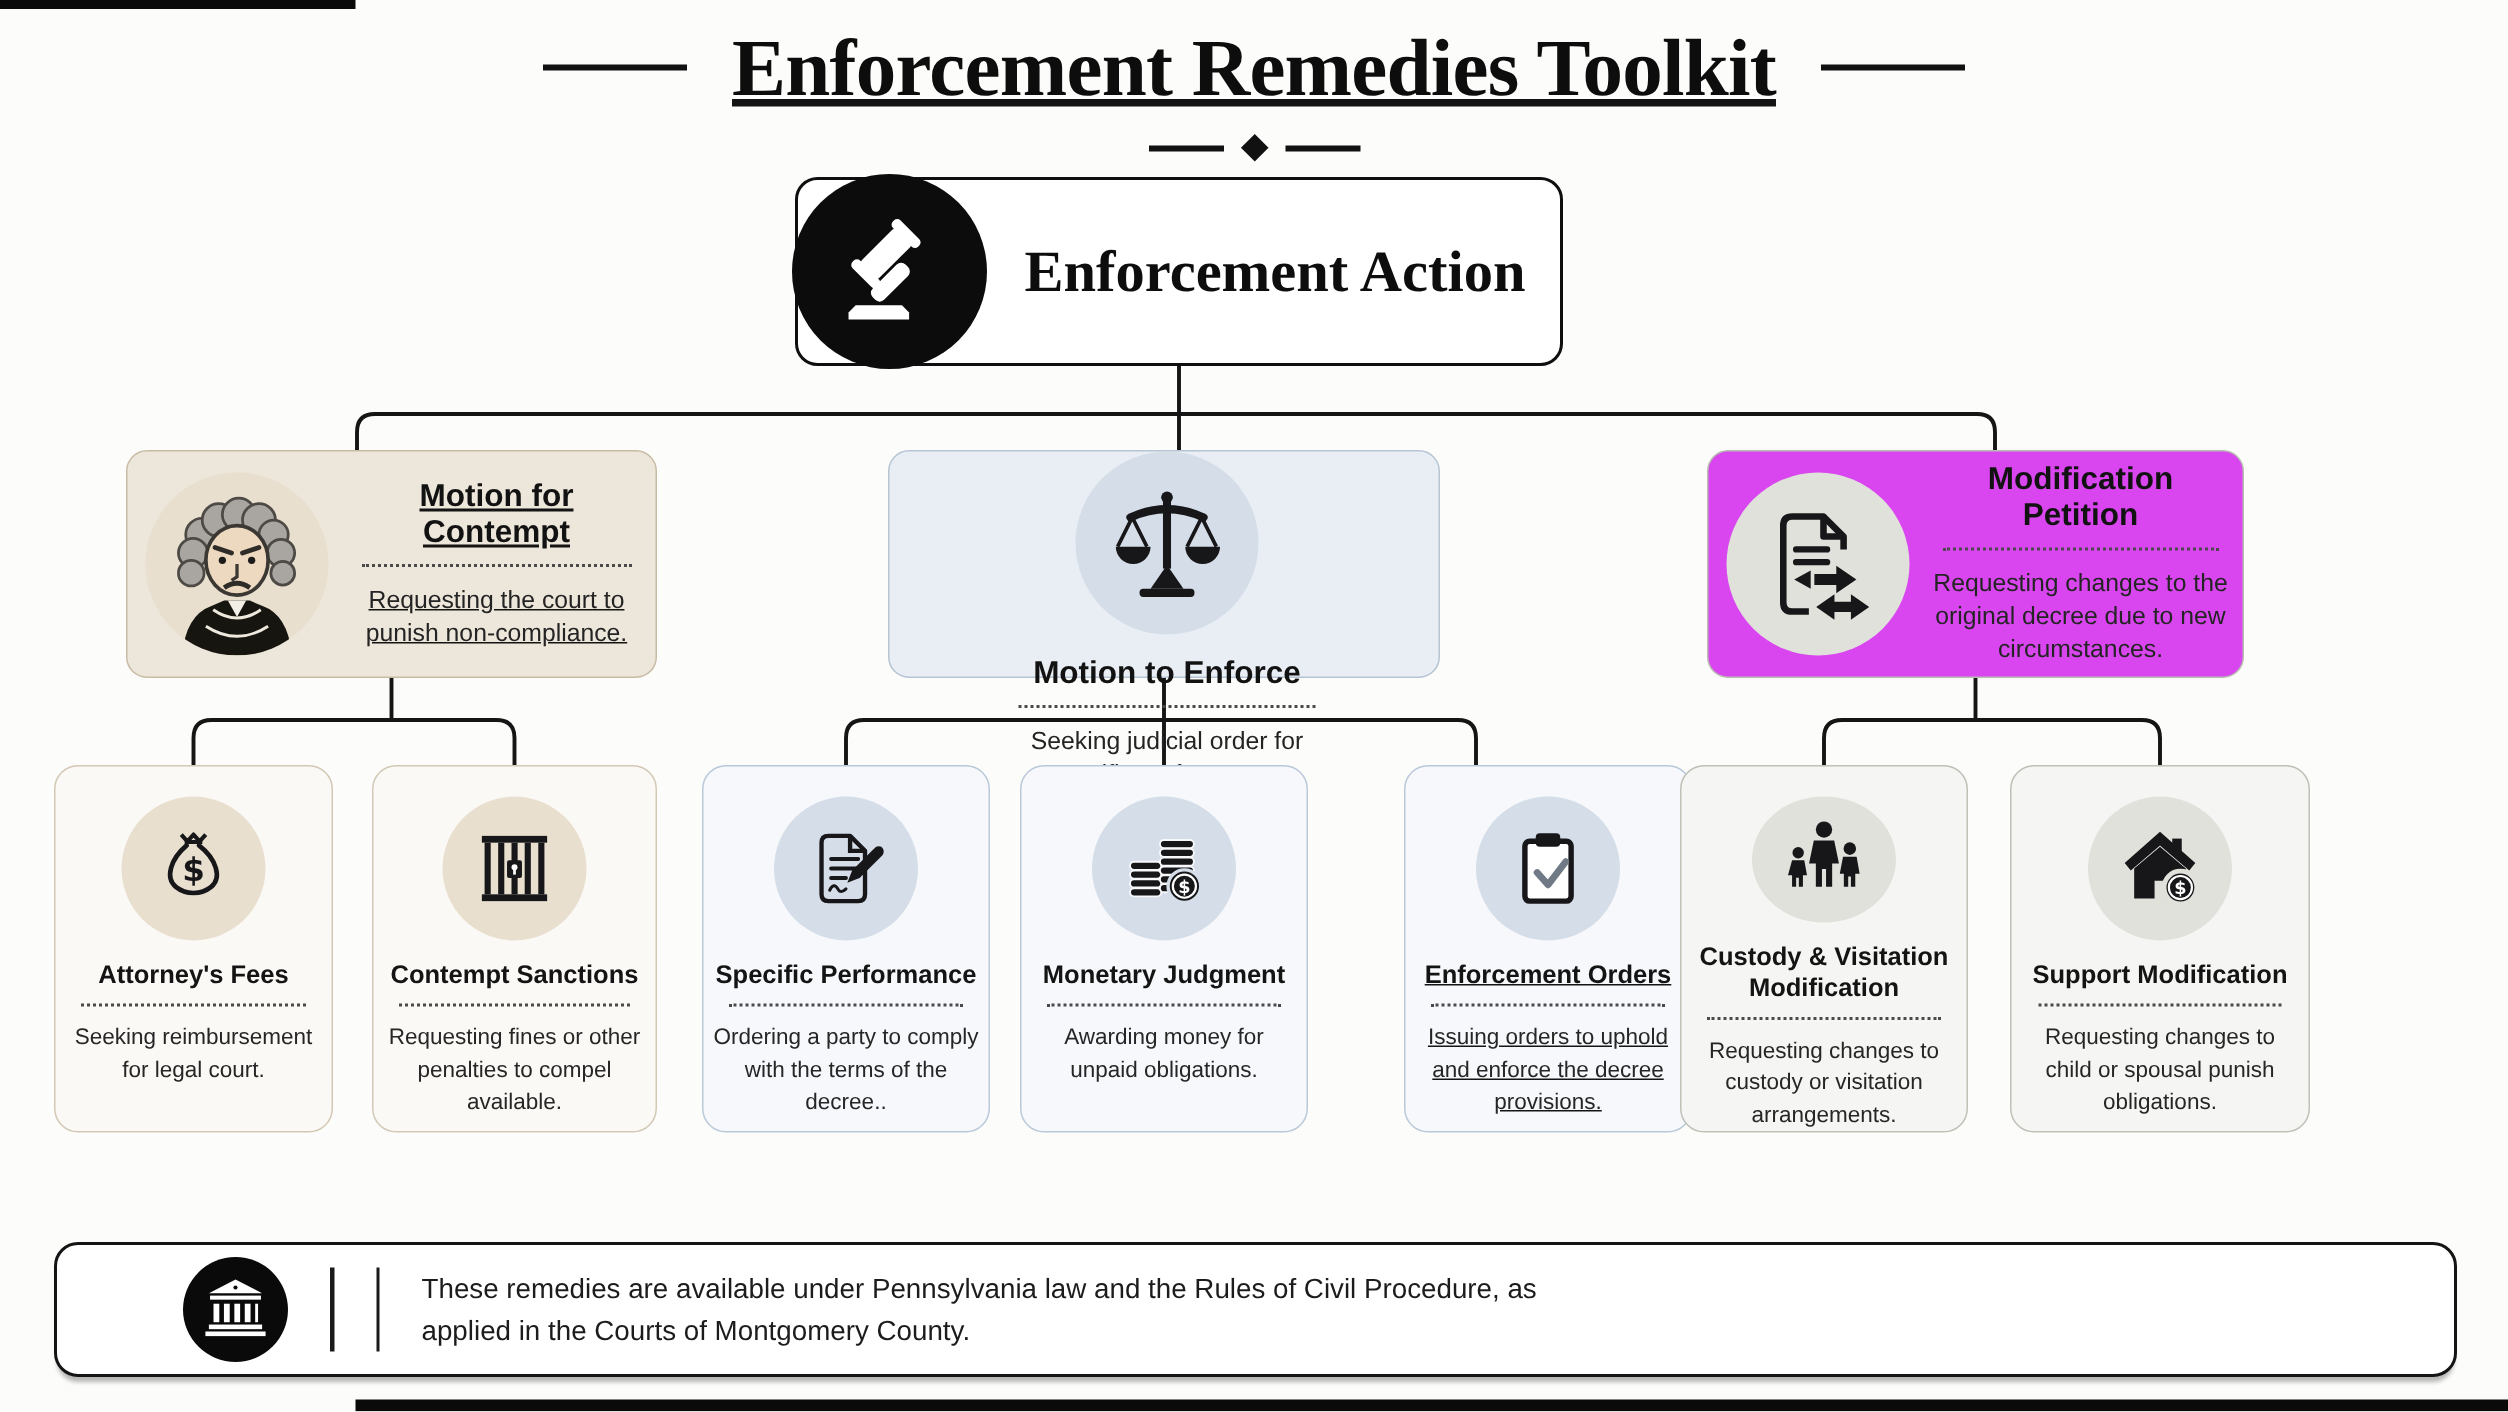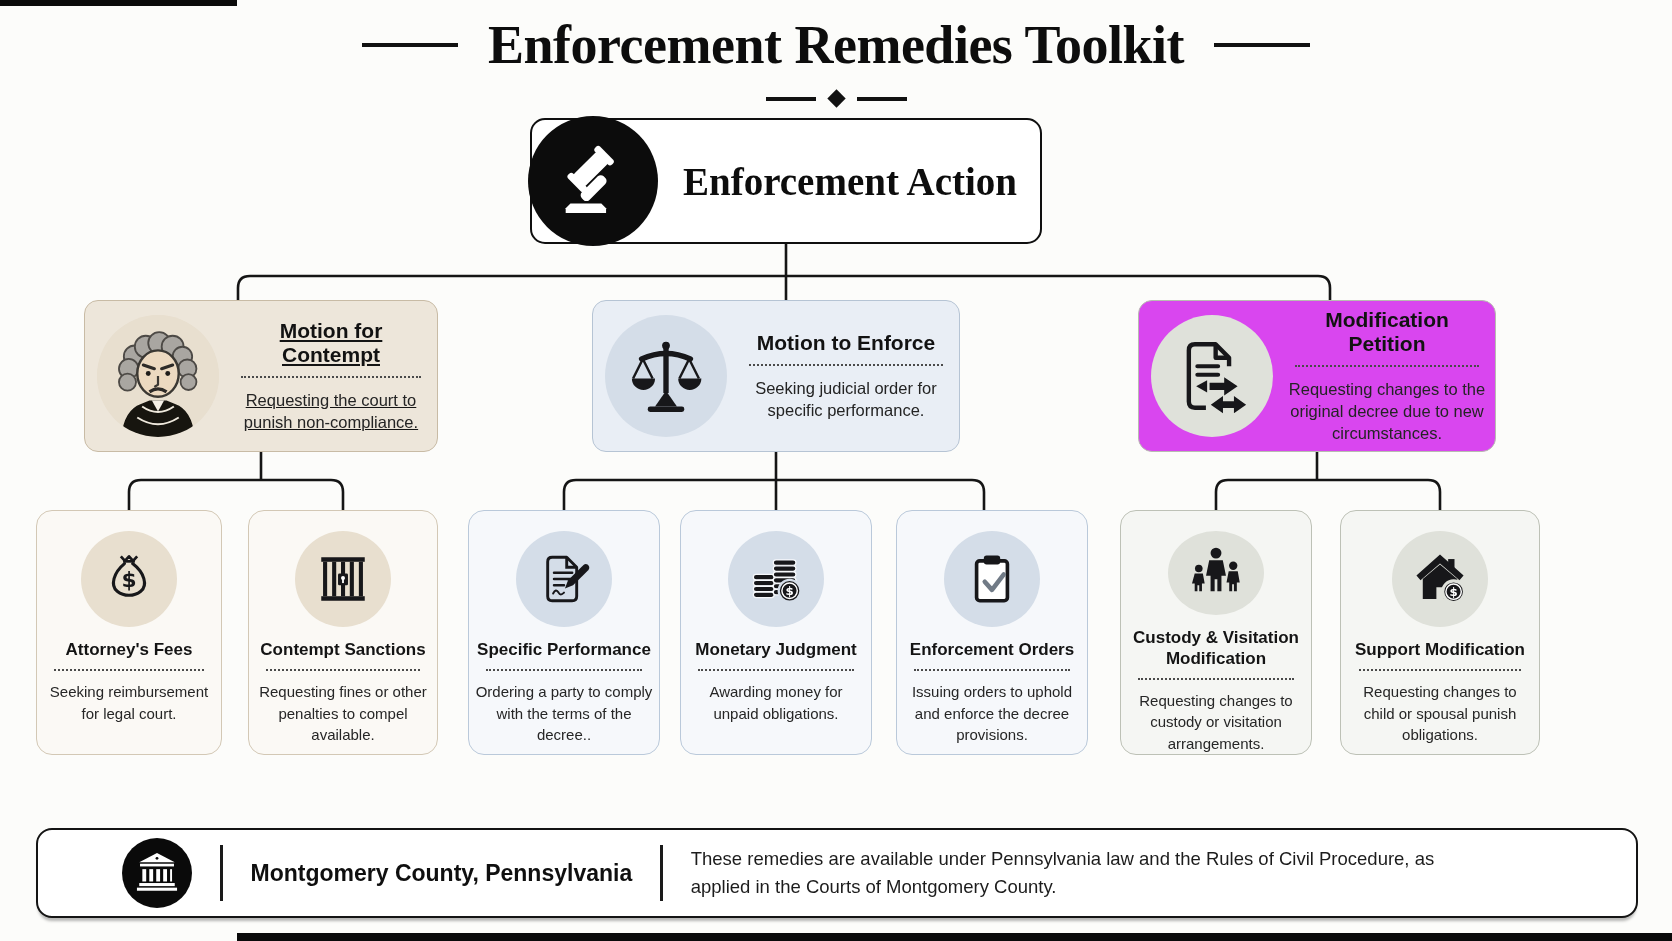--- a/index.html
+++ b/index.html
@@ -5,21 +5,21 @@
   html,body{margin:0;padding:0;background:#ffffff;}
   .canvas{position:relative;width:1672px;height:941px;background:#fcfcfa;overflow:hidden;
           font-family:"Liberation Sans","DejaVu Sans",sans-serif;color:#141414;}
 
   
   .strip{position:absolute;background:#0a0a0a;}
   .strip.top{left:0;top:0;width:237px;height:6px;}
   .strip.bottom{left:237px;top:933px;width:1435px;height:8px;}
 
   
-  .title-row{position:absolute;left:0;right:0;top:14px;display:flex;justify-content:center;align-items:center;gap:30px;}
+  .title-row{position:absolute;left:0;right:0;top:14px;display:flex;justify-content:center;align-items:center;gap:30px;text-decoration:underline;}
   .title-dash{width:96px;height:4px;background:#111;}
   .main-title{font-family:"Liberation Serif","DejaVu Serif",serif;font-weight:700;font-size:54px;letter-spacing:-.5px;color:#0d0d0d;white-space:nowrap;}
   .ornament{position:absolute;left:0;right:0;top:92px;display:flex;justify-content:center;align-items:center;gap:14px;}
   .orn-line{width:50px;height:4px;background:#111;}
   .orn-diamond{width:13px;height:13px;background:#111;transform:rotate(45deg);}
 
   
   svg.connectors{position:absolute;left:0;top:0;width:1672px;height:941px;pointer-events:none;}
   svg.connectors path{stroke:#151515;stroke-width:2.6;fill:none;}
 
@@ -65,26 +65,26 @@
   .g-enforce.leaf{background:#f6f8fb;border-color:#bac9da;}
   .g-enforce .licon{background:#d4dde8;}
   .g-modification.leaf{background:#f5f6f3;border-color:#bdc1b6;}
   .g-modification .licon{background:#dfe1da;}
 
   
   .leaf.p1{left:36px;width:186px;}
   .leaf.p2{left:248px;width:190px;}
   .leaf.p3{left:468px;width:192px;}
   .leaf.p4{left:680px;width:192px;}
-  .leaf.p5{left:896px;width:192px;}
+  .leaf.p5{left:936px;width:192px;text-decoration:underline;}
   .leaf.p6{left:1120px;width:192px;}
   .leaf.p7{left:1340px;width:200px;}
   
   .branch.b1{left:84px;width:354px;text-decoration:underline;}
-  .branch.b2{left:592px;width:368px;}
+  .branch.b2{left:592px;width:368px;flex-direction:column;}
   .branch.b3{left:1138px;width:358px;}
 
   
   .footer{position:absolute;left:36px;top:828px;width:1602px;height:90px;background:#fff;
           border:2.5px solid #141414;border-radius:16px;box-sizing:border-box;
           display:flex;align-items:center;padding-left:84px;gap:28px;
           box-shadow:0 5px 3px -2px rgba(0,0,0,.28);}
   .seal{flex:none;width:70px;height:70px;border-radius:50%;background:#0a0a0a;
         display:flex;align-items:center;justify-content:center;}
   .seal svg{width:54px;height:54px;}
@@ -341,18 +341,17 @@
         <rect x="25" y="30" width="5" height="16" fill="#ffffff"></rect>
         <rect x="34" y="30" width="5" height="16" fill="#ffffff"></rect>
         <rect x="43" y="30" width="5" height="16" fill="#ffffff"></rect>
         <rect x="52" y="30" width="2.5" height="16" fill="#ffffff"></rect>
         <rect x="12" y="48" width="46" height="4" fill="#ffffff"></rect>
         <rect x="9" y="54" width="52" height="4" fill="#ffffff"></rect>
         <circle cx="35" cy="16" r="1.8" fill="#0a0a0a"></circle>
       </svg>
     </div>
     <div class="vdiv"></div>
-    <div class="region">Montgomery County, Pennsylvania</div>
     <div class="vdiv"></div>
     <div class="note">These remedies are available under Pennsylvania law and the Rules of Civil Procedure, as applied in the Courts of Montgomery County.</div>
   </div>
 
 </div>
 
 </body></html>

